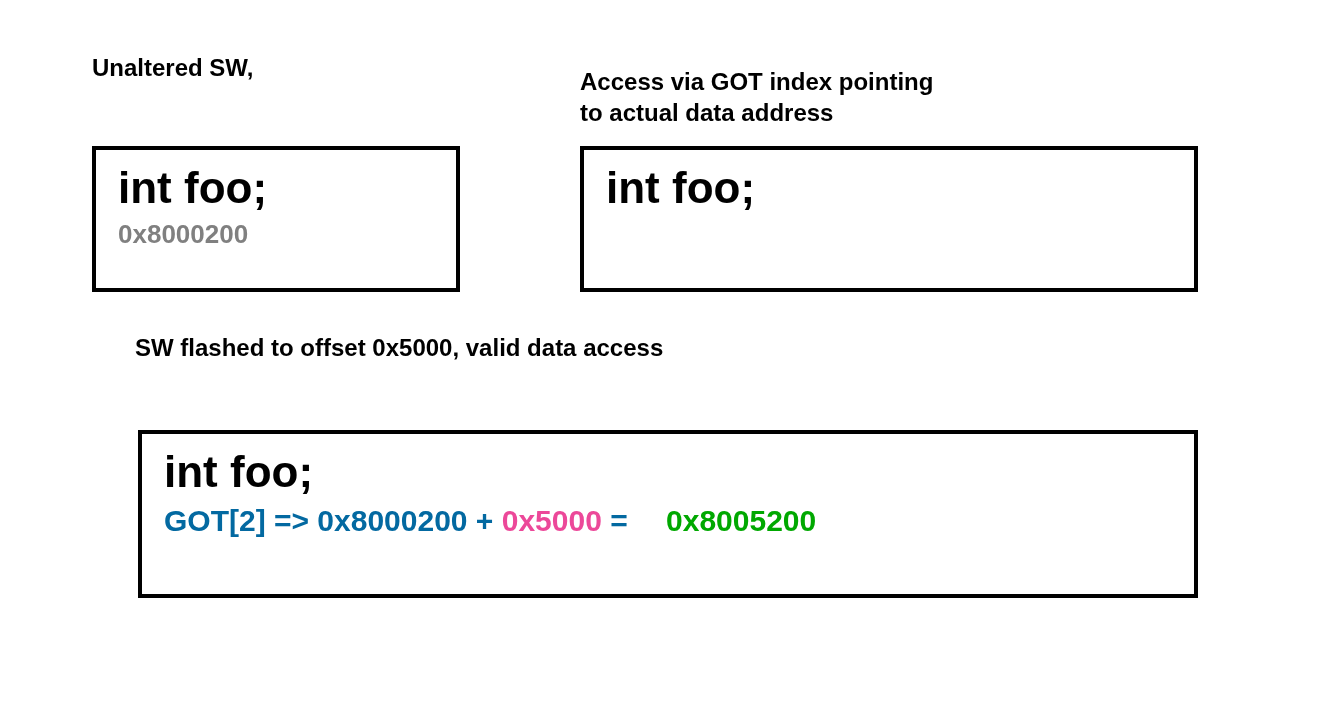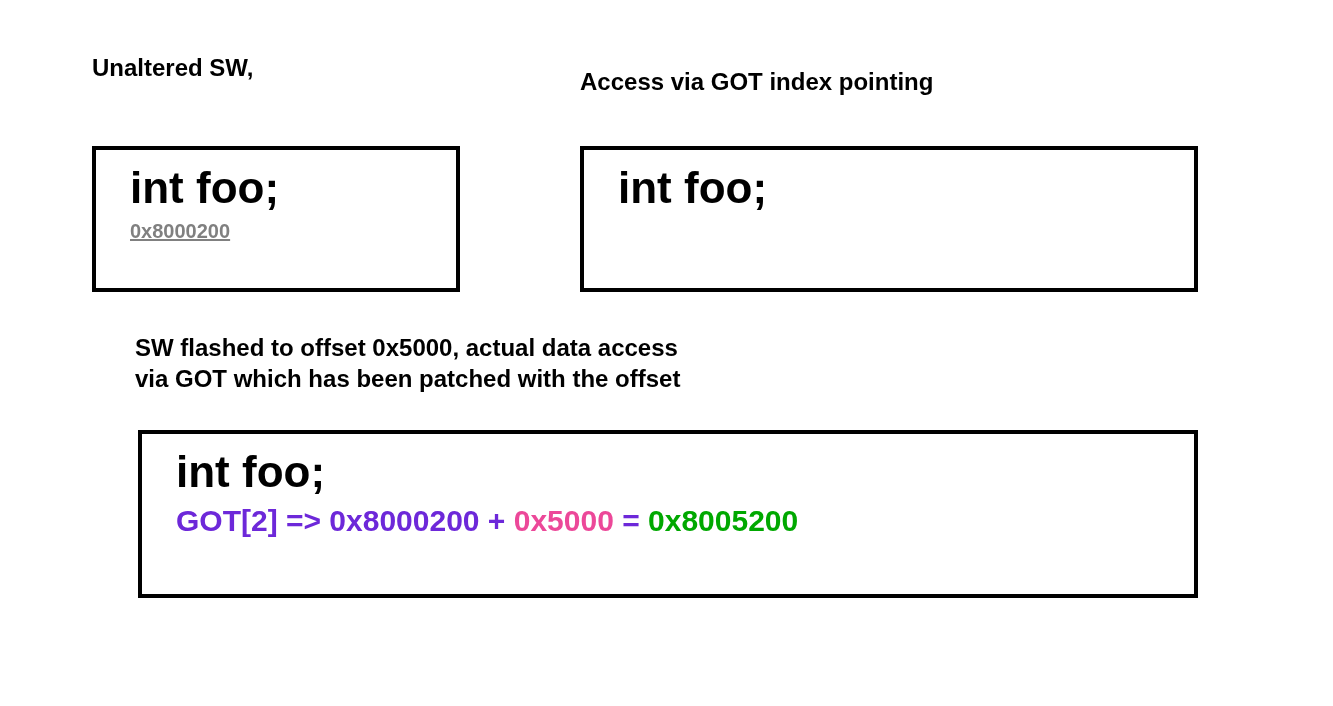--- a/index.html
+++ b/index.html
@@ -33,21 +33,21 @@
     }
     .caption-bottom {
       left: 135px;
       top: 332px;
       width: 1060px;
     }
     .box {
       border: 4px solid #000000;
       background: #ffffff;
       position: absolute;
-      padding: 12px 22px 18px 34px;
+      padding: 12px 22px 18px 22px;
     }
     .box-left {
       left: 92px;
       top: 146px;
       width: 368px;
       height: 146px;
     }
     .box-right {
       left: 580px;
       top: 146px;
@@ -62,59 +62,58 @@
     }
     .code-title {
       font-weight: 900;
       color: #000000;
       font-size: 44px;
       line-height: 1.2;
       margin-bottom: 4px;
     }
     .addr-line {
       font-weight: 900;
-      font-size: 20px;
+      font-size: 26px;
       line-height: 1.2;
-      text-decoration: underline;
     }
     .gray-text {
       color: #808080;
     }
     .addr-wrap {
       font-weight: 900;
       font-size: 30px;
       line-height: 1.2;
     }
-    .seg-gray { color: #6d28d9; margin-top: 42px; }
+    .seg-gray { color: #0369a1; margin-top: 42px; }
     .seg-red { color: #ec4899; }
-    .seg-green { color: #00a800; }
+    .seg-green { color: #00a800; margin-left: 30px; }
   </style>
 </head>
 <body>
 
 <div class="caption caption-left">
   <span>Unaltered SW,</span><br>
 </div>
 
 <div class="caption caption-right">
   <span>Access via GOT index pointing</span><br>
+  <span>to actual data address</span>
 </div>
 
 <div class="box box-left">
   <div class="code-title">int foo;</div>
   <div class="addr-line gray-text">0x8000200</div>
 </div>
 
 <div class="box box-right">
   <div class="code-title">int foo;</div>
 </div>
 
 <div class="caption caption-bottom">
-  <span>SW flashed to offset 0x5000, actual data access</span><br>
-  <span>via GOT which has been patched with the offset</span>
+  <span>SW flashed to offset 0x5000, valid data access</span><br>
 </div>
 
 <div class="box box-bottom">
   <div class="code-title">int foo;</div>
   <div class="addr-wrap">
     <span class="seg-gray">GOT[2] =&gt; 0x8000200 + </span><span class="seg-red">0x5000</span><span class="seg-gray"> = </span><span class="seg-green">0x8005200</span>
   </div>
 </div>
 
 </body></html>

